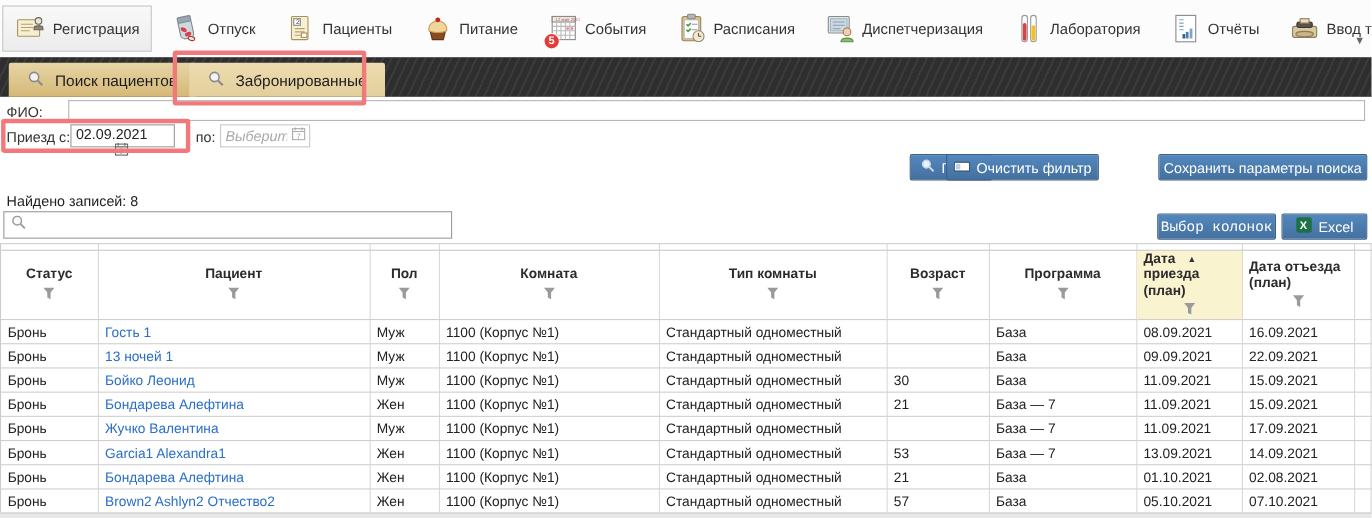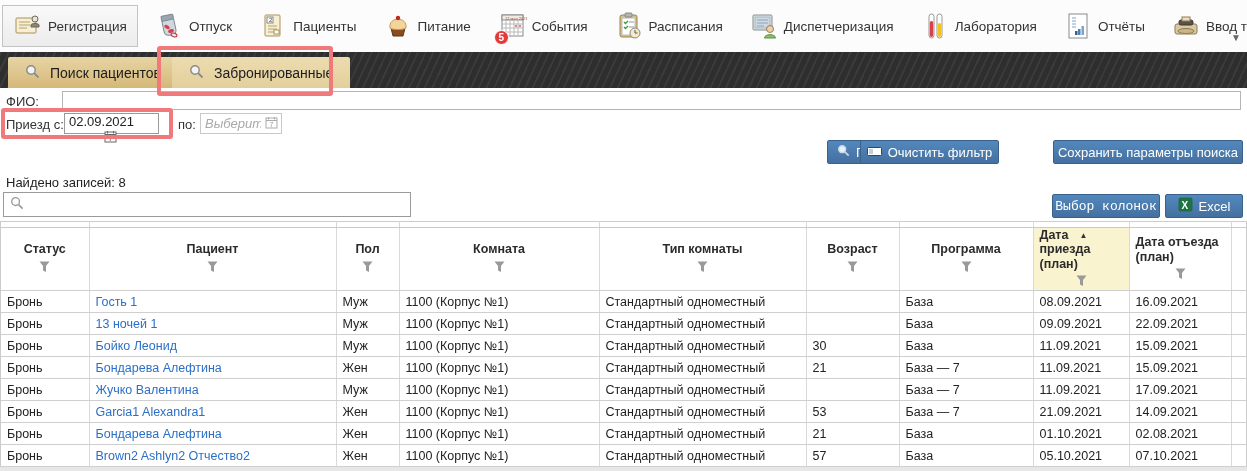--- a/index.html
+++ b/index.html
@@ -509,21 +509,21 @@
   </tr>
 
   <tr>
     <td>Бронь</td>
     <td><a href="#">Garcia1 Alexandra1</a></td>
     <td>Жен</td>
     <td>1100 (Корпус №1)</td>
     <td>Стандартный одноместный</td>
     <td>53</td>
     <td>База — 7</td>
-    <td>21.09.2021</td>
+    <td>13.09.2021</td>
     <td>14.09.2021</td>
     <td></td>
   </tr>
 
   <tr>
     <td>Бронь</td>
     <td><a href="#">Бондарева Алефтина</a></td>
     <td>Жен</td>
     <td>1100 (Корпус №1)</td>
     <td>Стандартный одноместный</td>

